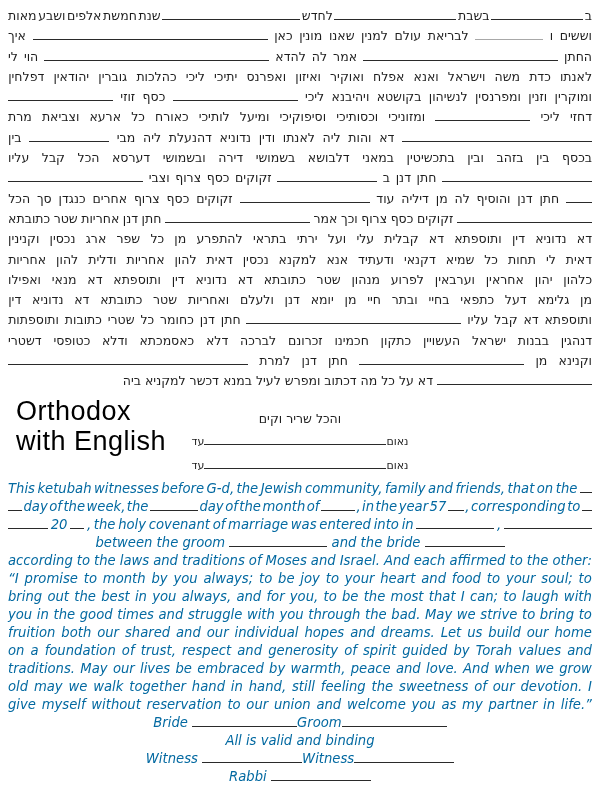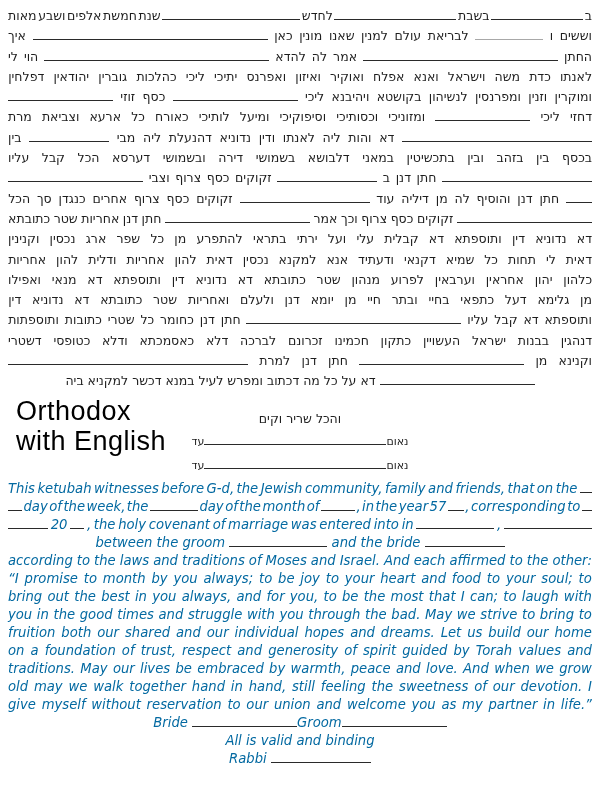--- a/index.html
+++ b/index.html
@@ -10,21 +10,21 @@
     box-sizing:border-box;
     padding:6px 8px 0 8px;
     overflow:hidden;
     font-family:"DejaVu Sans",sans-serif;
     color:#1e1e1e;
   }
   
   .tline{white-space:nowrap;}
   .tline.justify{display:flex;justify-content:space-between;align-items:baseline;}
   .tline.center{text-align:center;}
-  .tline.right{text-align:center;}
+  .tline.right{text-align:right;}
   .tline span{flex:0 0 auto;}
   .blank{
     display:inline-block;
     border-bottom:1.3px solid #2a2a2a;
     height:0.8em;
   }
   .blank.gray{border-bottom-color:#a8a8a8;}
   
   .hebrew{direction:rtl;font-size:12.5px;}
   .hebrew .tline{height:20.3px;line-height:20.3px;}
@@ -557,16 +557,17 @@
         <span>welcome</span>
         <span>you</span>
         <span>as</span>
         <span>my</span>
         <span>partner</span>
         <span>in</span>
         <span>life.”</span>
       </div>
       <div class="tline center"><span>Bride </span><span class="blank" style="width: 105px;"></span><span>Groom</span><span class="blank" style="width: 105px;"></span></div>
       <div class="tline center"><span>All is valid and binding</span></div>
+      <div class="tline center"><span>Witness </span><span class="blank" style="width: 100px;"></span><span>Witness</span><span class="blank" style="width: 100px;"></span></div>
       <div class="tline center"><span>Rabbi </span><span class="blank" style="width: 100px;"></span></div>
     </div>
 
 </div>
 
 </body></html>

